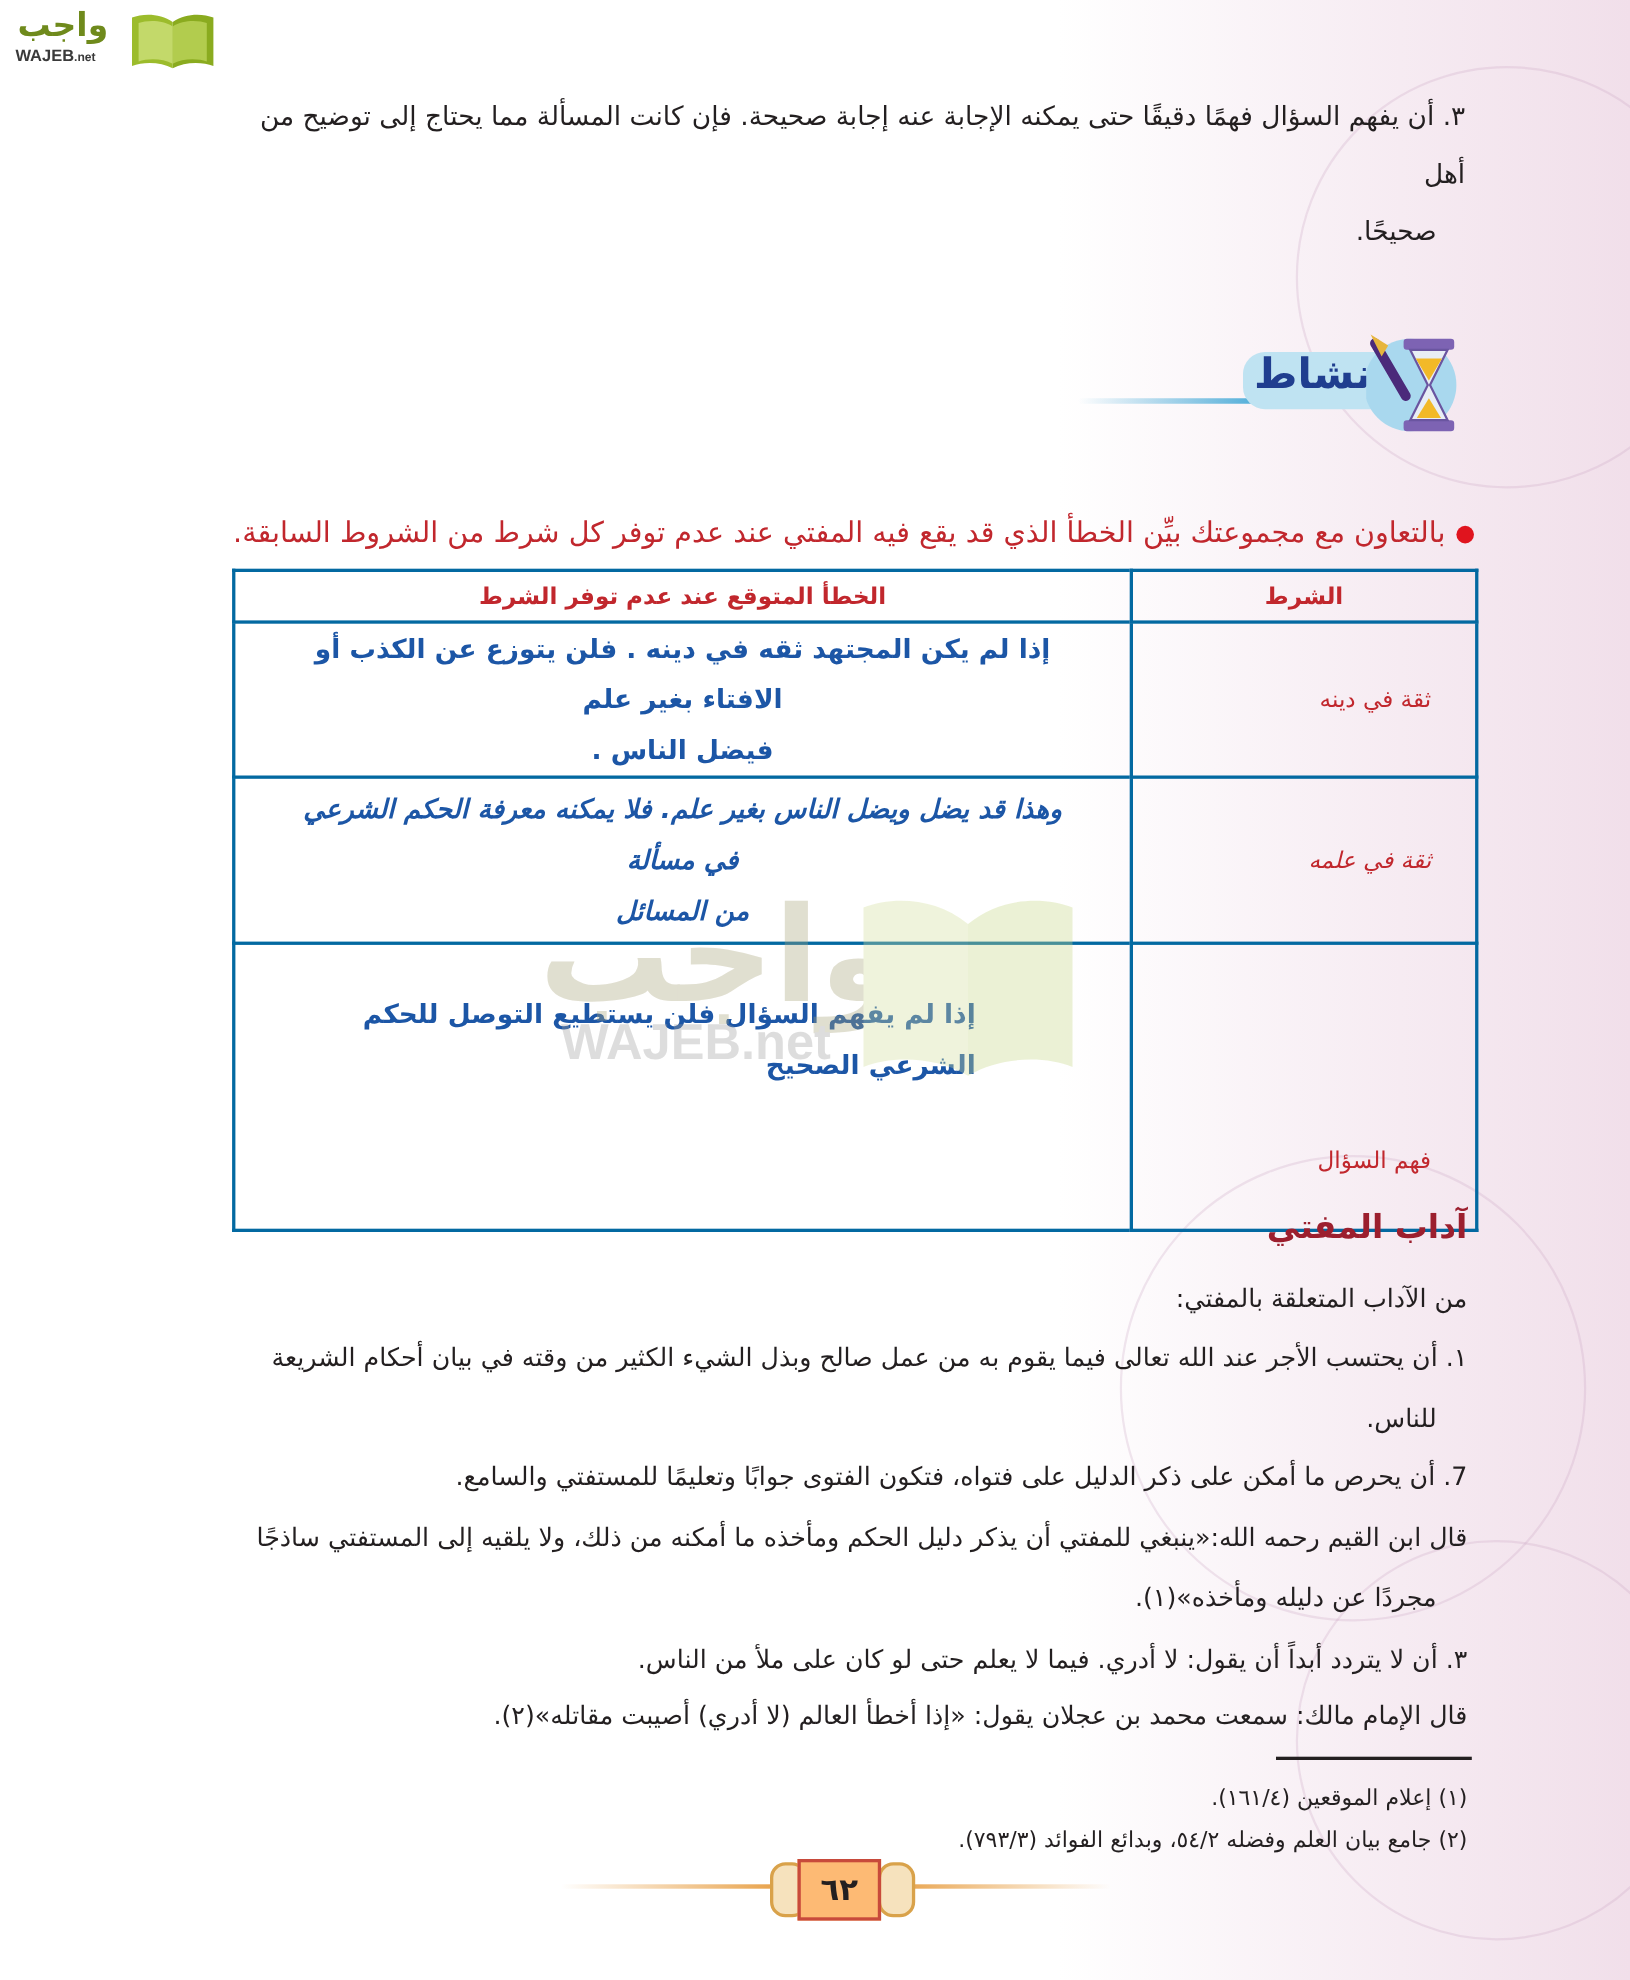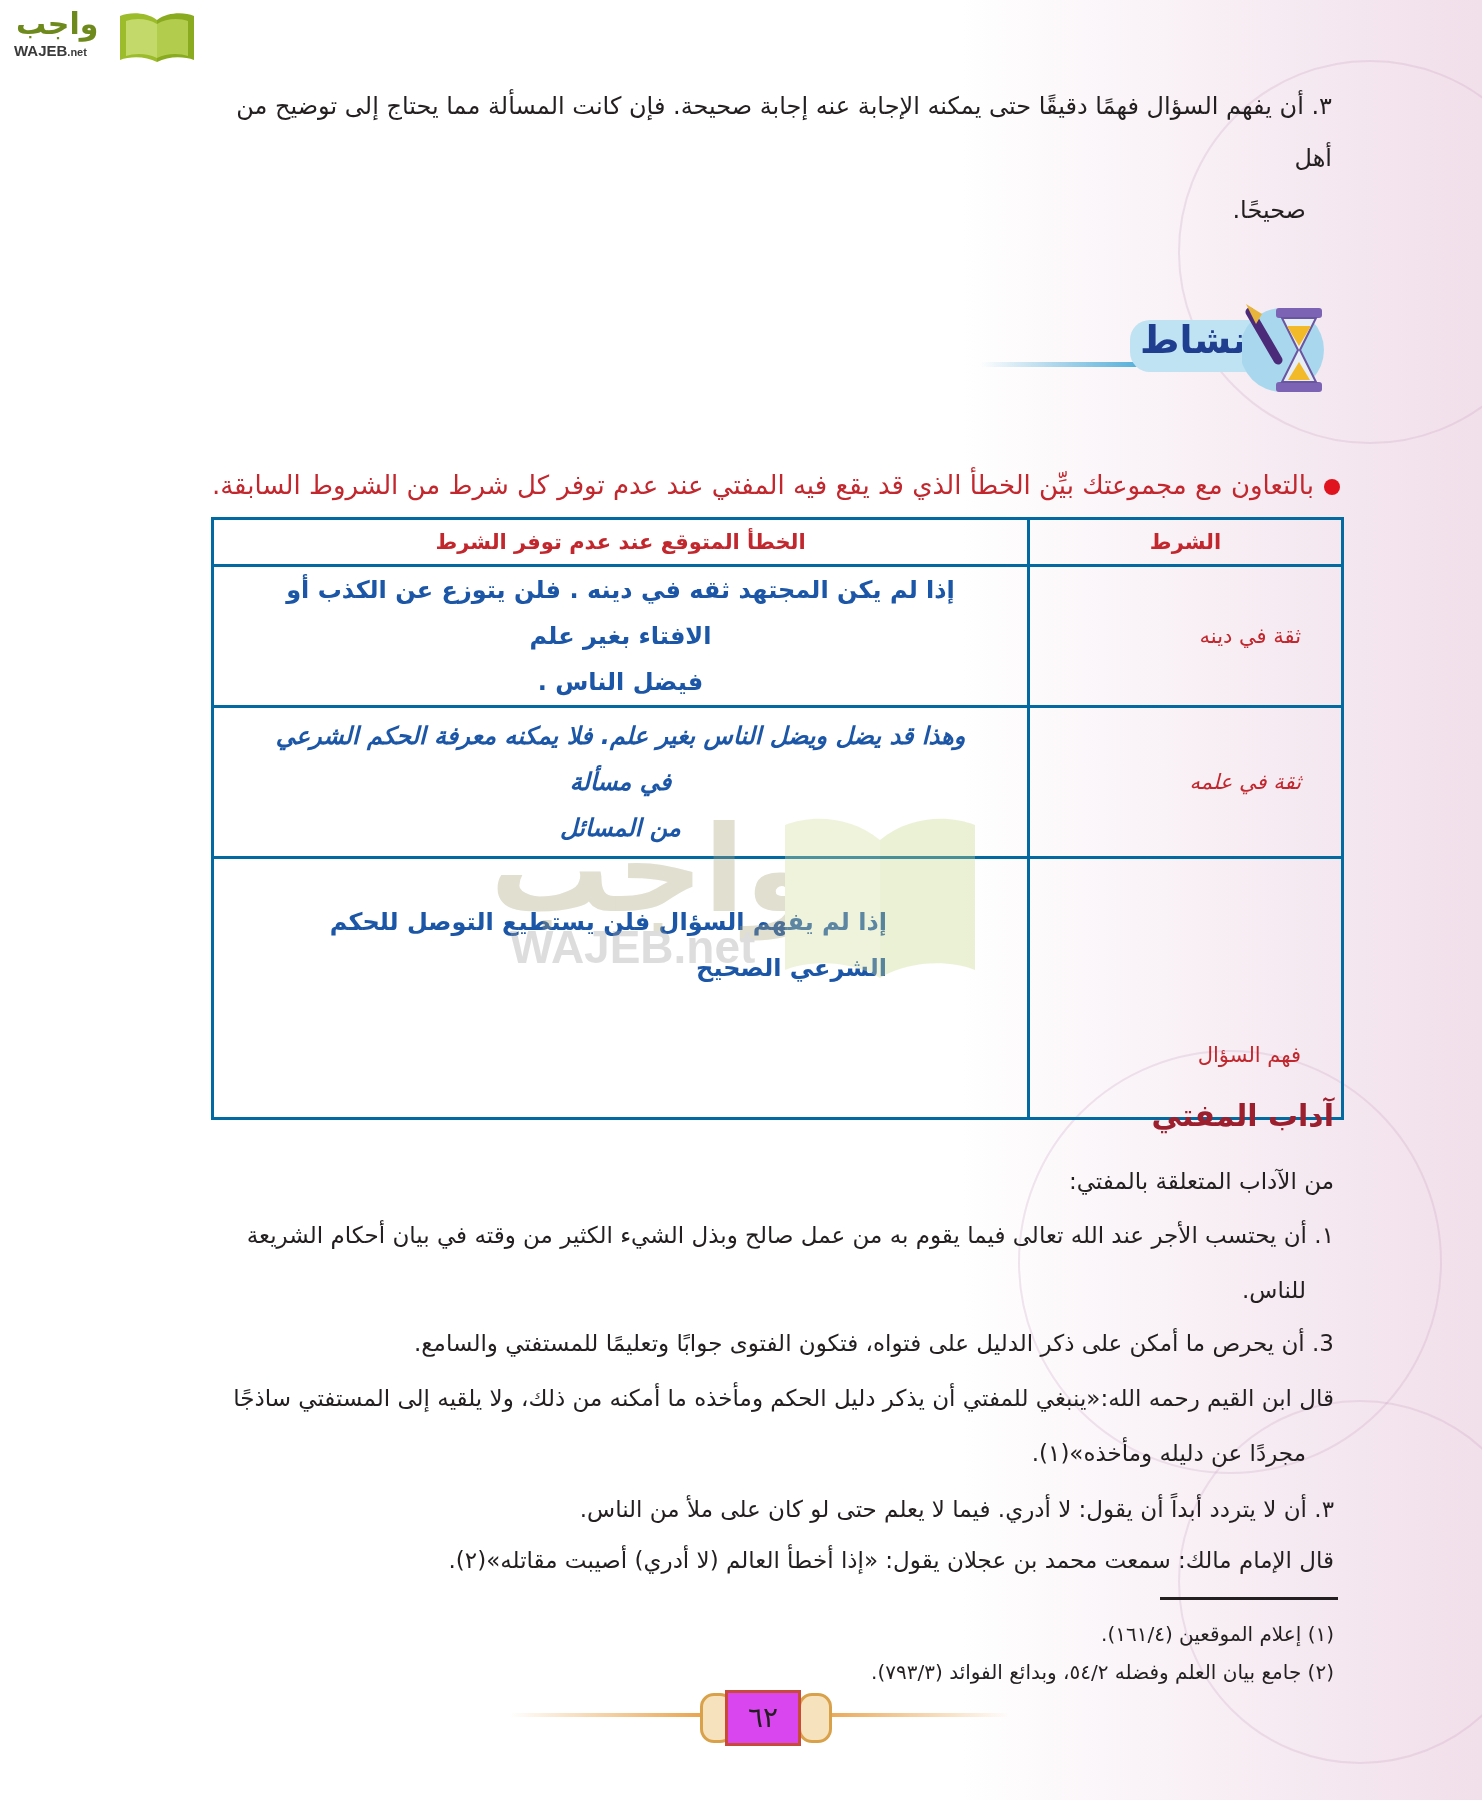--- a/index.html
+++ b/index.html
@@ -46,22 +46,22 @@
   .watermark { position:absolute; left:490px; top:800px; width:510px; height:190px; opacity:0.35; pointer-events:none; }
 
   .section-title { position:absolute; right:148px; top:1098px; font-size:30px; font-weight:bold; color:#9c1f2e; direction:rtl; }
   .line { position:absolute; right:148px; font-size:23px; direction:rtl; text-align:right; }
   .footrule { position:absolute; left:1160px; top:1597px; width:178px; height:3px; background:#231f20; }
   .footnote { position:absolute; right:148px; font-size:20px; direction:rtl; }
 
   .pageno-wrap { position:absolute; left:510px; top:1685px; width:500px; height:60px; }
   .pageno-line { position:absolute; left:0; top:28px; width:500px; height:4px;
     background:linear-gradient(to right, rgba(232,160,70,0) 0%, #e8a046 40%, #e8a046 60%, rgba(232,160,70,0) 100%); }
-  .pageno-frame { position:absolute; left:215px; top:5px; width:70px; height:50px; background:#d946ef; border:3px solid #c84a3b;
-    text-align:center; font-size:28px; font-weight:normal; line-height:50px; direction:rtl; }
+  .pageno-frame { position:absolute; left:215px; top:5px; width:70px; height:50px; background:#fdba74; border:3px solid #c84a3b;
+    text-align:center; font-size:28px; font-weight:bold; line-height:50px; direction:rtl; }
   .pageno-orn { position:absolute; top:8px; width:28px; height:44px; border:3px solid #d9a24a; border-radius:14px; background:#f6e2bd; }
 </style>
 </head>
 <body>
 
 <div class="bg-tint"></div>
 <div class="bg-swirl" style="right:-80px;top:60px;width:380px;height:380px;"></div>
 <div class="bg-swirl" style="right:40px;top:1050px;width:420px;height:420px;"></div>
 <div class="bg-swirl" style="right:-60px;top:1400px;width:360px;height:360px;"></div>
 
@@ -136,21 +136,21 @@
   <svg style="position:absolute;left:290px;top:10px;" width="200" height="170" viewBox="0 0 200 170">
     <path d="M100 30 C70 5 30 5 5 15 L5 160 C30 150 70 150 100 168 Z" fill="#d4df9c"></path>
     <path d="M100 30 C130 5 170 5 195 15 L195 160 C170 150 130 150 100 168 Z" fill="#c8d88a"></path>
   </svg>
 </div>
 
 <div class="section-title">آداب المفتي</div>
 <div class="line" style="top:1168px;">من الآداب المتعلقة بالمفتي:</div>
 <div class="line" style="top:1222px;">١. أن يحتسب الأجر عند الله تعالى فيما يقوم به من عمل صالح وبذل الشيء الكثير من وقته في بيان أحكام الشريعة</div>
 <div class="line" style="top:1277px;right:176px;">للناس.</div>
-<div class="line" style="top:1330px;">3. أن يحرص ما أمكن على ذكر الدليل على فتواه، فتكون الفتوى جوابًا وتعليمًا للمستفتي والسامع.</div>
+<div class="line" style="top:1330px;">7. أن يحرص ما أمكن على ذكر الدليل على فتواه، فتكون الفتوى جوابًا وتعليمًا للمستفتي والسامع.</div>
 <div class="line" style="top:1385px;">قال ابن القيم رحمه الله:«ينبغي للمفتي أن يذكر دليل الحكم ومأخذه ما أمكنه من ذلك، ولا يلقيه إلى المستفتي ساذجًا</div>
 <div class="line" style="top:1440px;right:176px;">مجردًا عن دليله ومأخذه»(١).</div>
 <div class="line" style="top:1496px;">٣. أن لا يتردد أبداً أن يقول: لا أدري. فيما لا يعلم حتى لو كان على ملأ من الناس.</div>
 <div class="line" style="top:1547px;">قال الإمام مالك: سمعت محمد بن عجلان يقول: «إذا أخطأ العالم (لا أدري) أصيبت مقاتله»(٢).</div>
 
 <div class="footrule"></div>
 <div class="footnote" style="top:1622px;">(١) إعلام الموقعين (١٦١/٤).</div>
 <div class="footnote" style="top:1660px;">(٢) جامع بيان العلم وفضله ٥٤/٢، وبدائع الفوائد (٧٩٣/٣).</div>
 
 <div class="pageno-wrap">

